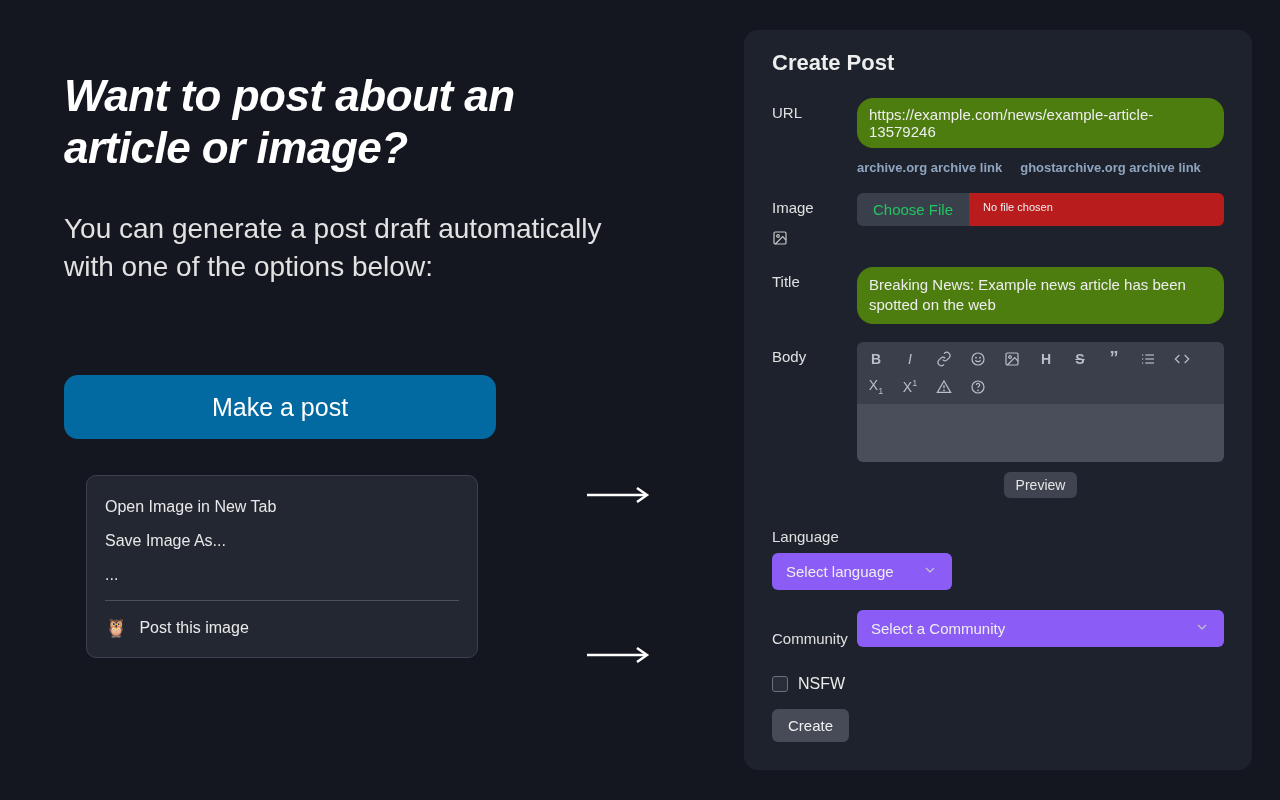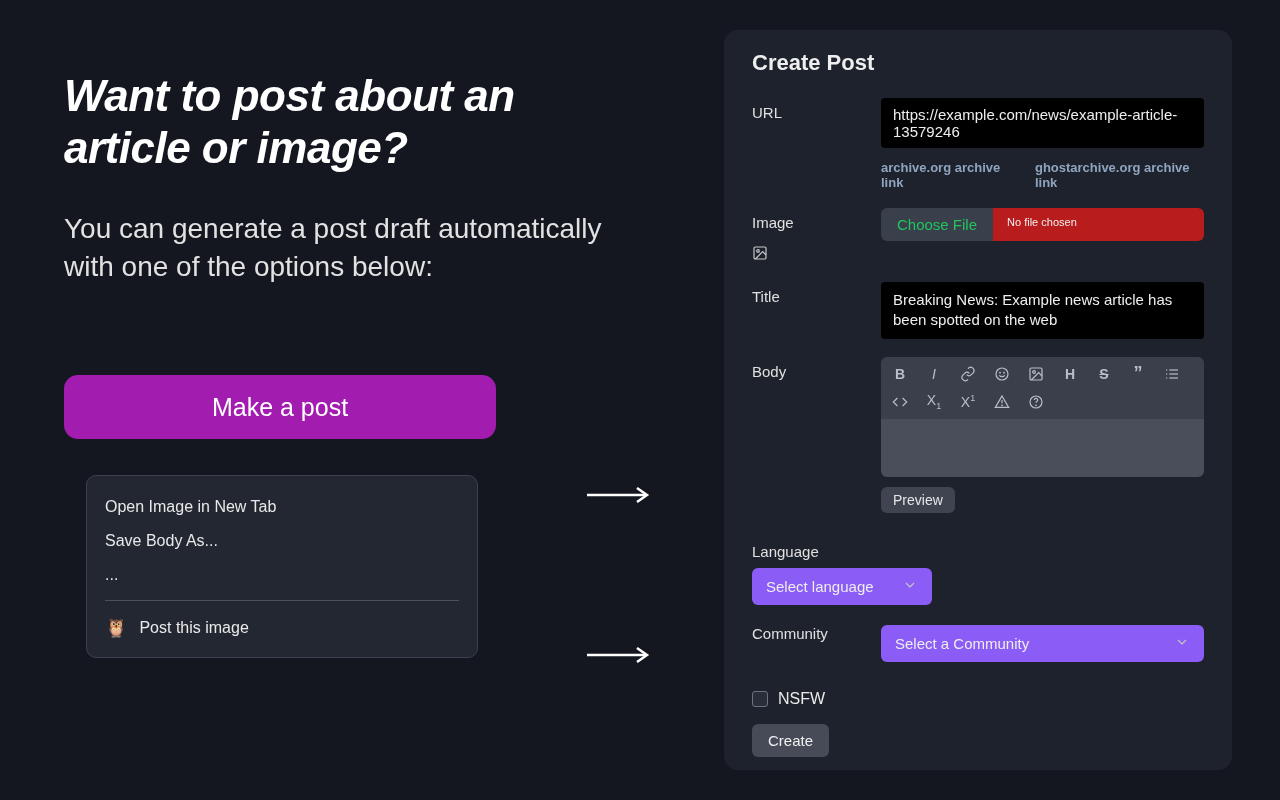--- a/index.html
+++ b/index.html
@@ -7,66 +7,66 @@
   .page { position: relative; width: 1280px; height: 800px; }
 
   
   .left { position: absolute; left: 64px; top: 70px; width: 560px; }
   .headline { font-size: 44px; font-weight: 700; color: #fff; line-height: 1.18; margin-bottom: 36px; letter-spacing: -0.5px; font-style: italic; }
   .subhead  { font-size: 28px; font-weight: 400; color: #e2e2e2; line-height: 1.35; margin-bottom: 90px; }
 
   .make-post-btn {
     display: flex; align-items: center; justify-content: center;
     width: 432px; height: 64px;
-    background: #a21caf; color: #fff; font-size: 25px; font-weight: 400;
+    background: #0369a1; color: #fff; font-size: 25px; font-weight: 400;
     border-radius: 14px; border: none; cursor: pointer;
     margin-bottom: 36px;
   }
 
   .ctx-menu {
     width: 392px; border: 1px solid #3b4151; border-radius: 10px;
     background: #232732; padding: 14px 0 6px 0; margin-left: 22px;
   }
   .ctx-item { padding: 8px 18px; font-size: 16px; color: #e8e8e8; }
   .ctx-sep  { height: 1px; background: #4a505c; margin: 8px 18px 8px 18px; }
   .ctx-post { display: flex; align-items: center; gap: 12px; padding: 10px 18px 14px 18px; font-size: 16px; }
   .owl-icon { font-size: 18px; line-height: 1; }
 
   .arrow { position: absolute; color: #fff; }
   .arrow svg { display: block; }
 
   
-  .panel  { position: absolute; right: 48px; top: 30px; width: 508px; height: 740px; background: #1e222c; border-radius: 14px; padding: 20px 28px 22px 28px; }
+  .panel  { position: absolute; right: 28px; top: 30px; width: 508px; height: 740px; background: #1e222c; border-radius: 14px; padding: 20px 28px 22px 28px; }
   .panel-title { font-size: 22px; font-weight: 700; color: #eee; margin-bottom: 22px; }
 
-  .row { display: flex; align-items: flex-start; margin-bottom: 18px; gap: 44px; }
+  .row { display: flex; align-items: flex-start; margin-bottom: 18px; }
   .row-label { width: 85px; flex: 0 0 85px; font-size: 15px; color: #e0e0e0; padding-top: 6px; }
   .row-body  { flex: 1; }
 
   .text-input {
-    width: 100%; background: #000000; border: none; border-radius: 4px;
+    width: 100%; background: #4d7c0f; border: none; border-radius: 16px;
     color: #eee; font-size: 15px; padding: 8px 12px;
   }
   .title-input { min-height: 54px; line-height: 1.35; display: flex; align-items: flex-start; padding-top: 8px; }
   .archive-links { display: flex; gap: 18px; font-size: 13px; color: #8fa4bf; margin-top: 12px; font-weight: 600; }
   .archive-links span { cursor: pointer; }
 
   .file-picker { display: flex; width: 100%; border-radius: 6px; overflow: hidden; }
   .file-btn  { background: #3a3f4c; color: #22c55e; font-size: 15px; padding: 8px 16px; border: none; cursor: pointer; }
   .file-txt  { background: #b91c1c; color: #eee; font-size: 11px; padding: 8px 14px; flex: 1; }
   .img-thumb-icon { margin-top: 8px; color: #c7c7c7; }
 
   .editor {
     width: 100%; background: #3a3f4b; border-radius: 6px 6px 0 0;
     padding: 8px 10px; display: flex; flex-wrap: wrap; gap: 16px; row-gap: 10px;
     color: #b9bec9; font-size: 14px;
   }
   .editor .tb { cursor: pointer; display: inline-flex; align-items: center; justify-content: center; width: 18px; height: 18px; }
   .body-area  { width: 100%; height: 58px; background: #494e5a; border-radius: 0 0 6px 6px; }
-  .preview-wrap { display: flex; justify-content: flex-start; margin-top: 10px; }
+  .preview-wrap { display: flex; justify-content: center; margin-top: 10px; }
   .preview-btn  { background: #3f4450; color: #e5e5e5; font-size: 14px; border: none; border-radius: 6px; padding: 5px 12px; cursor: pointer; }
 
   .lang-block { margin-top: 30px; }
   .lang-label { font-size: 15px; color: #e0e0e0; margin-bottom: 8px; }
   .select { background: #8b5cf6; border-radius: 6px; color: #eee; font-size: 15px; padding: 9px 14px; display: flex; justify-content: space-between; align-items: center; cursor: pointer; }
   .lang-select { width: 180px; }
   .comm-select { flex: 1; }
   .chev { color: #c7c7c7; }
 
   .nsfw-row { display: flex; align-items: center; gap: 10px; margin-top: 28px; }
@@ -82,21 +82,21 @@
 <div class="page">
 
   <div class="left">
     <div class="headline">Want to post about an article or image?</div>
     <div class="subhead">You can generate a post draft automatically with one of the options below:</div>
 
     <button class="make-post-btn">Make a post</button>
 
     <div class="ctx-menu">
       <div class="ctx-item">Open Image in New Tab</div>
-      <div class="ctx-item">Save Body As...</div>
+      <div class="ctx-item">Save Image As...</div>
       <div class="ctx-item">...</div>
       <div class="ctx-sep"></div>
       <div class="ctx-post">
         <span class="owl-icon">🦉</span>
         <span>Post this image</span>
       </div>
     </div>
   </div>
 
   <div class="arrow" style="left:585px; top:485px;">
@@ -245,21 +245,21 @@
         <span>Select language</span>
         <span class="chev">
           <svg class="icon-svg" viewBox="0 0 24 24">
               <polyline points="6 9 12 15 18 9"></polyline>
             </svg>
         </span>
       </div>
     </div>
 
     
-    <div class="row" style="margin-top:20px; align-items:flex-start;">
+    <div class="row" style="margin-top:20px; align-items:flex-end;">
       <div class="row-label" style="padding-top:0;">Community</div>
       <div class="select comm-select">
         <span>Select a Community</span>
         <span class="chev">
           <svg class="icon-svg" viewBox="0 0 24 24">
               <polyline points="6 9 12 15 18 9"></polyline>
             </svg>
         </span>
       </div>
     </div>

